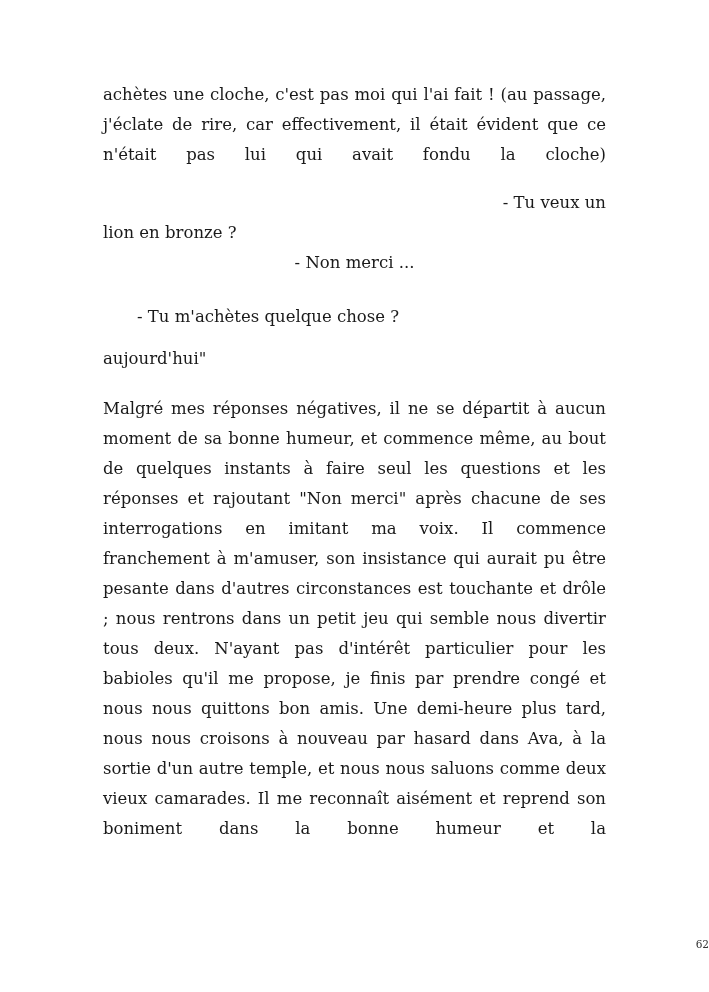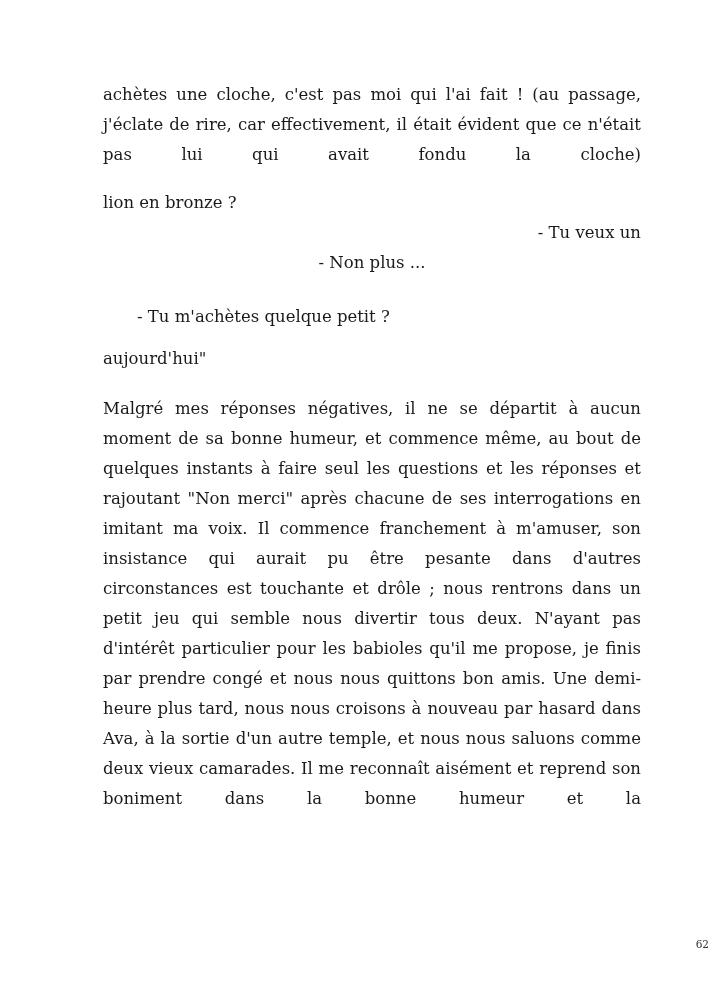--- a/index.html
+++ b/index.html
@@ -11,21 +11,21 @@
     height: 992px;
     background: #ffffff;
     font-family: "DejaVu Serif", serif;
     color: #1a1a1a;
   }
   .page {
     position: relative;
     width: 709px;
     height: 784px;
     box-sizing: border-box;
-    padding: 80px 68px 0 103px;
+    padding: 80px 103px 0 103px;
   }
   .body-text {
     font-size: 16.5px;
     line-height: 30px;
     text-align: justify;
     text-justify: inter-word;
   }
   .para {
     margin: 0;
     text-align: justify;
@@ -75,25 +75,25 @@
 
 <div class="page">
 
   <div class="body-text">
 
     <p class="para para-justify-all">achètes une cloche, c'est pas moi qui l'ai fait ! (au passage, j'éclate de rire, car effectivement, il était évident que ce n'était pas lui qui avait fondu la cloche)</p>
 
     <div class="gap-18"></div>
 
     <div class="dialogue-block">
+      <p class="line line-right">- Tu veux un</p>
       <p class="line line-left">lion en bronze ?</p>
-      <p class="line line-right">- Tu veux un</p>
-      <p class="line line-center">- Non plus ...</p>
+      <p class="line line-center">- Non merci ...</p>
       <div class="gap-24"></div>
-      <p class="line line-left indent-sm">- Tu m'achètes quelque petit ?</p>
+      <p class="line line-left indent-sm">- Tu m'achètes quelque chose ?</p>
       <div class="gap-12"></div>
       <p class="line line-left">aujourd'hui"</p>
     </div>
 
     <div class="gap-20"></div>
 
     <p class="para para-justify-all">Malgré mes réponses négatives, il ne se départit à aucun moment de sa bonne humeur, et commence même, au bout de quelques instants à faire seul les questions et les réponses et rajoutant "Non merci" après chacune de ses interrogations en imitant ma voix. Il commence franchement à m'amuser, son insistance qui aurait pu être pesante dans d'autres circonstances est touchante et drôle ; nous rentrons dans un petit jeu qui semble nous divertir tous deux. N'ayant pas d'intérêt particulier pour les babioles qu'il me propose, je finis par prendre congé et nous nous quittons bon amis. Une demi-heure plus tard, nous nous croisons à nouveau par hasard dans Ava, à la sortie d'un autre temple, et nous nous saluons comme deux vieux camarades. Il me reconnaît aisément et reprend son boniment dans la bonne humeur et la</p>
 
   </div>
 

